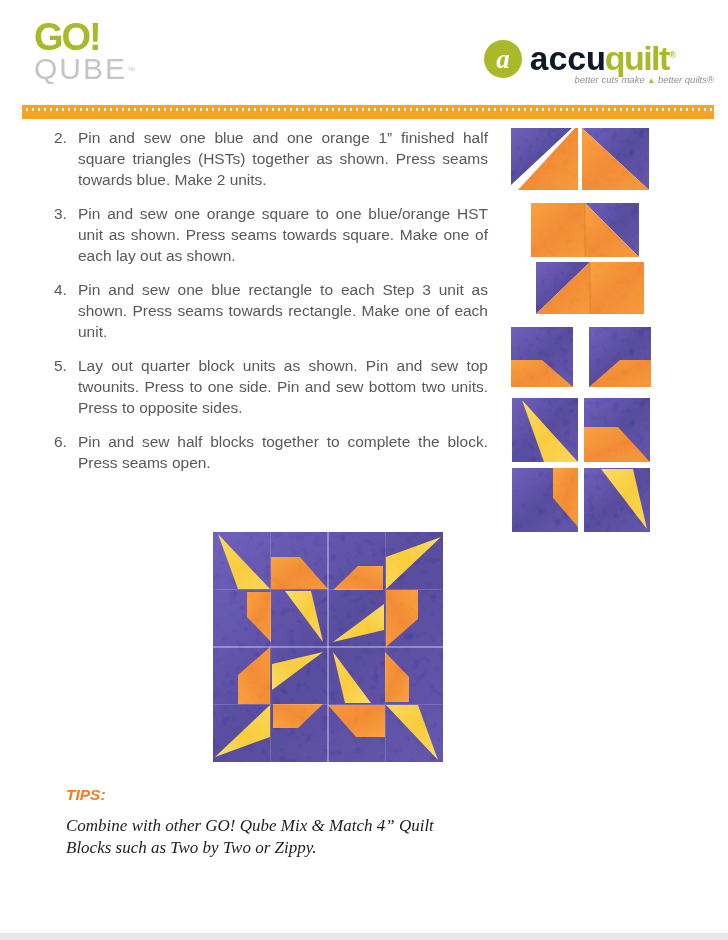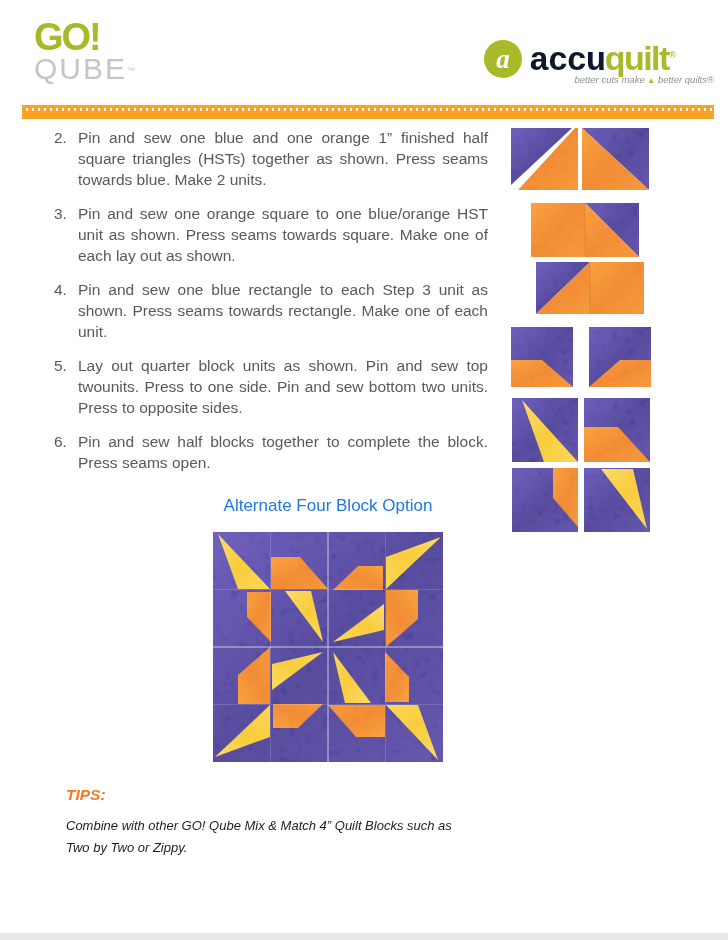--- a/index.html
+++ b/index.html
@@ -48,21 +48,21 @@
   #fig-step4{left:511px;top:327px;width:140px;height:60px;}
   #fig-step6{left:512px;top:398px;width:138px;height:134px;}
   #fig-fourblock{left:213px;top:532px;width:230px;height:230px;}
 
   .alt-heading{position:absolute;left:113px;top:496px;width:430px;text-align:center;
                color:#1E79E8;font-size:17px;}
 
   .tips-label{position:absolute;left:66px;top:786px;color:#F4791F;font-weight:bold;
               font-style:italic;font-size:15.5px;text-align:right;}
   .tips-body{position:absolute;left:66px;top:815px;width:402px;font-style:italic;
-             font-size:13px;line-height:21.5px;color:#1D1D1F;}
+             font-size:17px;line-height:21.5px;color:#1D1D1F;font-family:Liberation Serif, serif;}
 
   .footer-bar{position:absolute;left:0;top:933px;width:728px;height:7px;background:#E7E8E9;}
 </style>
 </head>
 <body>
 
 <div class="page">
 
   <div class="go-logo">
     <div class="go-text">GO!</div>
@@ -258,21 +258,20 @@
         <rect x="0" y="70" width="66" height="64" fill="url(#step6-purple)"></rect>
         <rect x="72" y="70" width="66" height="64" fill="url(#step6-purple)"></rect>
         <polygon points="10,2 66,64 32,64" fill="url(#step6-yellow)"></polygon>
         <polygon points="72,29 106,29 138,64 72,64" fill="url(#step6-orange)"></polygon>
         <polygon points="41,70 66,70 66,129 41,100" fill="url(#step6-orange)"></polygon>
         <polygon points="89,71 121,71 135,131" fill="url(#step6-yellow)"></polygon>
         <rect width="138" height="134" filter="url(#step6-noise)" opacity="0.14"></rect>
       </svg>
     </div>
 
-  <div class="alt-heading">Alternate Four Block Option</div>
   <div class="fig" id="fig-fourblock">
       <svg viewBox="0 0 230 230" preserveAspectRatio="none">
         <defs>
           <linearGradient id="fourblock-purple" x1="0" y1="0" x2="1" y2="1">
             <stop offset="0" stop-color="#5847B2"></stop>
             <stop offset="0.5" stop-color="#3D2F8F"></stop>
             <stop offset="1" stop-color="#4C3CA0"></stop>
           </linearGradient>
           <linearGradient id="fourblock-orange" x1="0" y1="0" x2="1" y2="1">
             <stop offset="0" stop-color="#FA9321"></stop>

